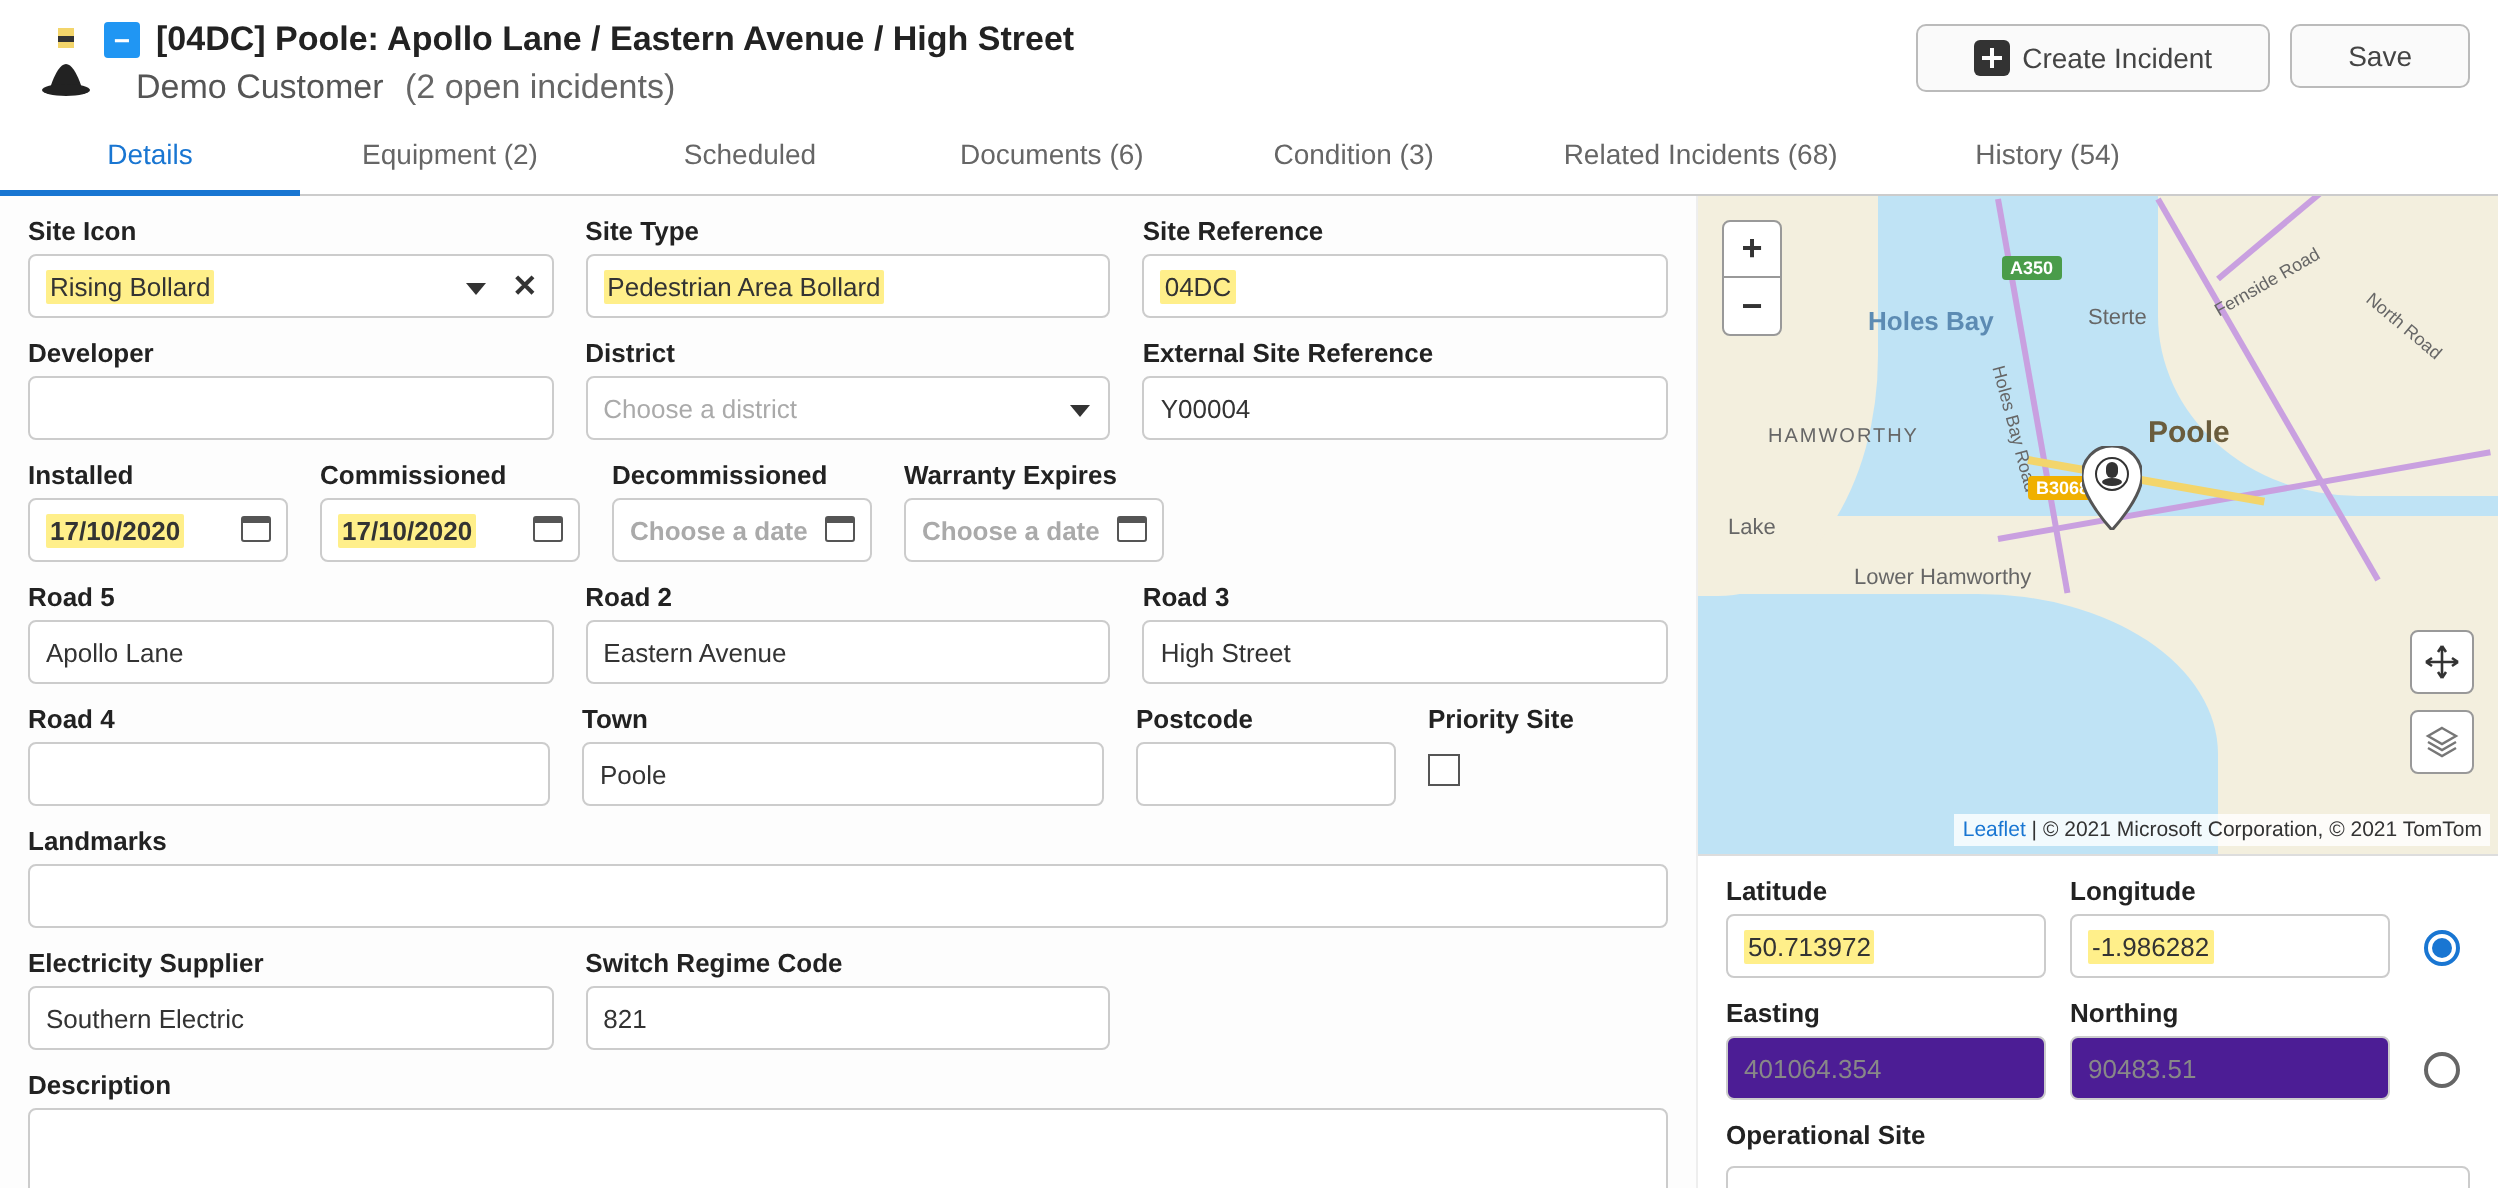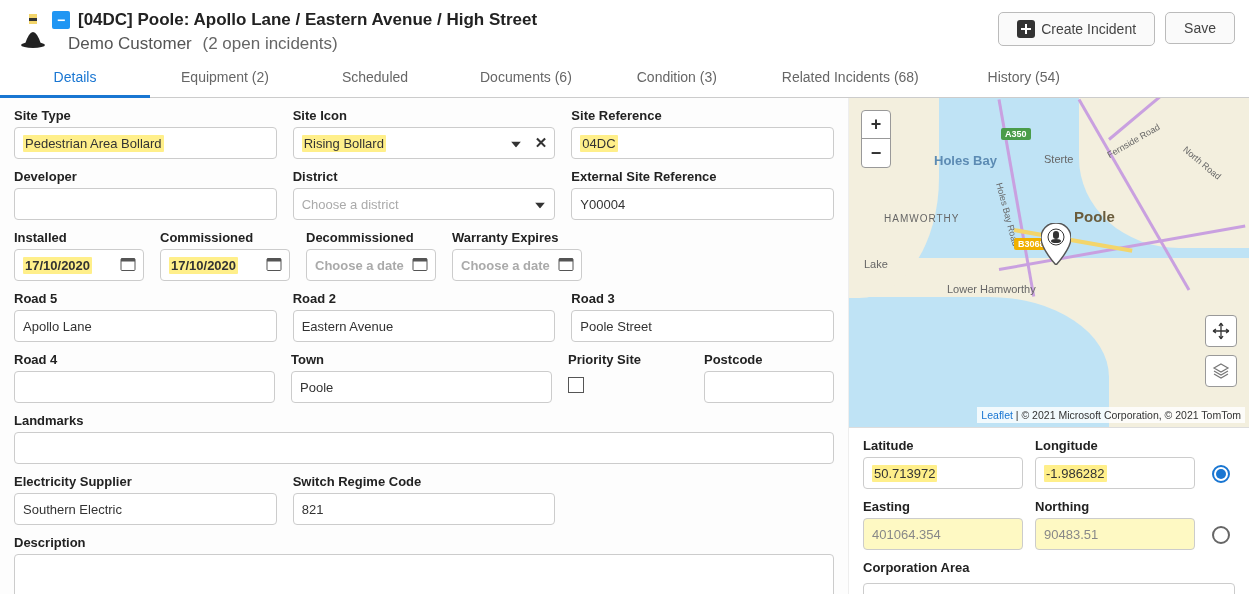--- a/index.html
+++ b/index.html
@@ -29,21 +29,21 @@
     width:18px; height:18px; background:#2096f3; color:#fff;
     display:flex; align-items:center; justify-content:center;
     border-radius:2px; font-weight:bold; font-size:14px; line-height:1;
   }
   .page-title { font-size:17px; font-weight:600; color:#222; }
   .subtitle-line { margin-top:4px; color:#555; font-size:17px;margin-left:16px; }
   .subtitle-line .sub1 { margin-right:6px; }
   .subtitle-line .sub2 { color:#666; }
   .header-actions { display:flex; gap:10px; align-items:flex-start; padding-top:2px; }
   .btn {
-    border:1px solid #bbb; border-radius:5px; padding:7px 18px;
+    border:1px solid #bbb; border-radius:5px; padding:7px 28px;
     font-size:14px; background:#fafafa; color:#444; cursor:pointer;
     display:flex; align-items:center; gap:6px;
   }
   .btn-icon { width:18px; height:18px; display:inline-flex; align-items:center; justify-content:center; }
 
   .tabs {
     display:flex; border-bottom:1px solid #ccc;
     padding-left: 0;
   }
   .tab {
@@ -87,21 +87,21 @@
   .simple-select { position:relative; }
   .simple-select .chev {
     position:absolute; right:10px; top:50%; transform:translateY(-50%);
   }
   .date-wrap { position:relative;font-weight:bold; }
   .date-wrap .cal-icon {
     position:absolute; right:8px; top:50%; transform:translateY(-50%);
   }
   .checkbox-box { width:16px; height:16px; border:1.5px solid #555; background:#fff; margin-top:6px; }
   .placeholder-text { color:#aaa; }
-  .muted-input { background:#fef9c3; color:#888; }
+  .muted-input { background:#4c1d95; color:#888; }
 
   
   .side-panel {
     width:400px; display:flex; flex-direction:column;
   }
   .map-box {
     position:relative; height:330px; background:linear-gradient(180deg,#bfe3f5 0%, #bfe3f5 45%, #f0ecdc 45%, #f0ecdc 100%);
     border-bottom:1px solid #ddd; overflow:hidden;
   }
   .map-label { position:absolute; font-size:11px; color:#666; font-weight:500; }
@@ -199,36 +199,36 @@
   <div class="tab">Related Incidents (68)</div>
   <div class="tab">History (54)</div>
 </div>
 
 <div class="content-area">
 
   <div class="form-panel">
 
     <div class="row">
       <div class="field" style="flex:1">
-        <div class="field-label">Site Type</div>
-        <div class="input">
-            <span class="hl">Pedestrian Area Bollard</span>
-          </div>
-      </div>
-      <div class="field" style="flex:1">
         <div class="field-label">Site Icon</div>
         <div class="select-wrap">
           <div class="input">
               <span class="hl">Rising Bollard</span>
             </div>
           <span class="chev"><svg width="10" height="6">
                 <path d="M0 0 L5 6 L10 0" fill="#333"></path>
               </svg></span>
           <span class="clear-x">✕</span>
         </div>
+      </div>
+      <div class="field" style="flex:1">
+        <div class="field-label">Site Type</div>
+        <div class="input">
+            <span class="hl">Pedestrian Area Bollard</span>
+          </div>
       </div>
       <div class="field" style="flex:1">
         <div class="field-label">Site Reference</div>
         <div class="input">
             <span class="hl">04DC</span>
           </div>
       </div>
     </div>
 
     <div class="row">
@@ -303,40 +303,40 @@
       <div class="field">
         <div class="field-label">Road 5</div>
         <div class="input">Apollo Lane</div>
       </div>
       <div class="field">
         <div class="field-label">Road 2</div>
         <div class="input">Eastern Avenue</div>
       </div>
       <div class="field">
         <div class="field-label">Road 3</div>
-        <div class="input">Poole Street</div>
+        <div class="input">High Street</div>
       </div>
     </div>
 
     <div class="row">
       <div class="field">
         <div class="field-label">Road 4</div>
         <div class="input"></div>
       </div>
       <div class="field">
         <div class="field-label">Town</div>
         <div class="input">Poole</div>
+      </div>
+      <div class="field" style="max-width:130px">
+        <div class="field-label">Postcode</div>
+        <div class="input"></div>
       </div>
       <div class="field" style="max-width:120px">
         <div class="field-label">Priority Site</div>
         <div class="checkbox-box"></div>
-      </div>
-      <div class="field" style="max-width:130px">
-        <div class="field-label">Postcode</div>
-        <div class="input"></div>
       </div>
     </div>
 
     <div class="row">
       <div class="field">
         <div class="field-label">Landmarks</div>
         <div class="input"></div>
       </div>
     </div>
 
@@ -378,21 +378,21 @@
       <div class="map-road-y" style="left:165px;top:130px;width:120px;transform:rotate(10deg)"></div>
 
       <div class="map-label" style="left:85px;top:55px;color:#5c8bb3;font-size:13px;font-weight:600">Holes Bay</div>
       <div class="map-label" style="left:195px;top:55px">Sterte</div>
       <div class="map-label" style="left:35px;top:115px;letter-spacing:1px;font-size:10px">HAMWORTHY</div>
       <div class="map-label" style="left:150px;top:80px;transform:rotate(75deg);transform-origin:left;font-size:9px">Holes Bay Road</div>
       <div class="map-label" style="left:255px;top:38px;transform:rotate(-30deg);font-size:9px">Fernside Road</div>
       <div class="map-label" style="left:330px;top:60px;transform:rotate(40deg);font-size:9px">North Road</div>
       <div class="map-city" style="left:225px;top:110px">Poole</div>
       <div class="map-label" style="left:15px;top:160px">Lake</div>
-      <div class="map-label" style="left:98px;top:185px">Lower Hamworthy</div>
+      <div class="map-label" style="left:78px;top:185px">Lower Hamworthy</div>
       <div class="map-badge" style="left:152px;top:30px;background:#4a9c4a">A350</div>
       <div class="map-badge" style="left:165px;top:140px">B3068</div>
 
       <div class="map-pin">
         <svg width="30" height="42" viewBox="0 0 30 42">
           <path d="M15 0 C6 0 0 7 0 15 C0 26 15 42 15 42 C15 42 30 26 30 15 C30 7 24 0 15 0 Z" fill="#fff" stroke="#555" stroke-width="1.5"></path>
           <circle cx="15" cy="14" r="8" fill="#fff" stroke="#333"></circle>
           <ellipse cx="15" cy="18" rx="5" ry="2" fill="#333"></ellipse>
           <rect x="12" y="8" width="6" height="8" rx="3" fill="#333"></rect>
         </svg>
@@ -444,21 +444,21 @@
         </div>
         <div class="coord-field">
           <div class="field-label">Northing</div>
           <div class="input muted-input">90483.51</div>
         </div>
         <div class="radio-wrap">
           <div class="radio"></div>
         </div>
       </div>
       <div class="coord-row" style="flex-direction:column; align-items:stretch; gap:4px">
-        <div class="field-label">Corporation Area</div>
+        <div class="field-label">Operational Site</div>
         <div class="simple-select">
           <div class="input placeholder-text">Choose an operational area</div>
           <span class="chev"><svg width="10" height="6">
                 <path d="M0 0 L5 6 L10 0" fill="#333"></path>
               </svg></span>
         </div>
       </div>
     </div>
   </div>
 </div>

